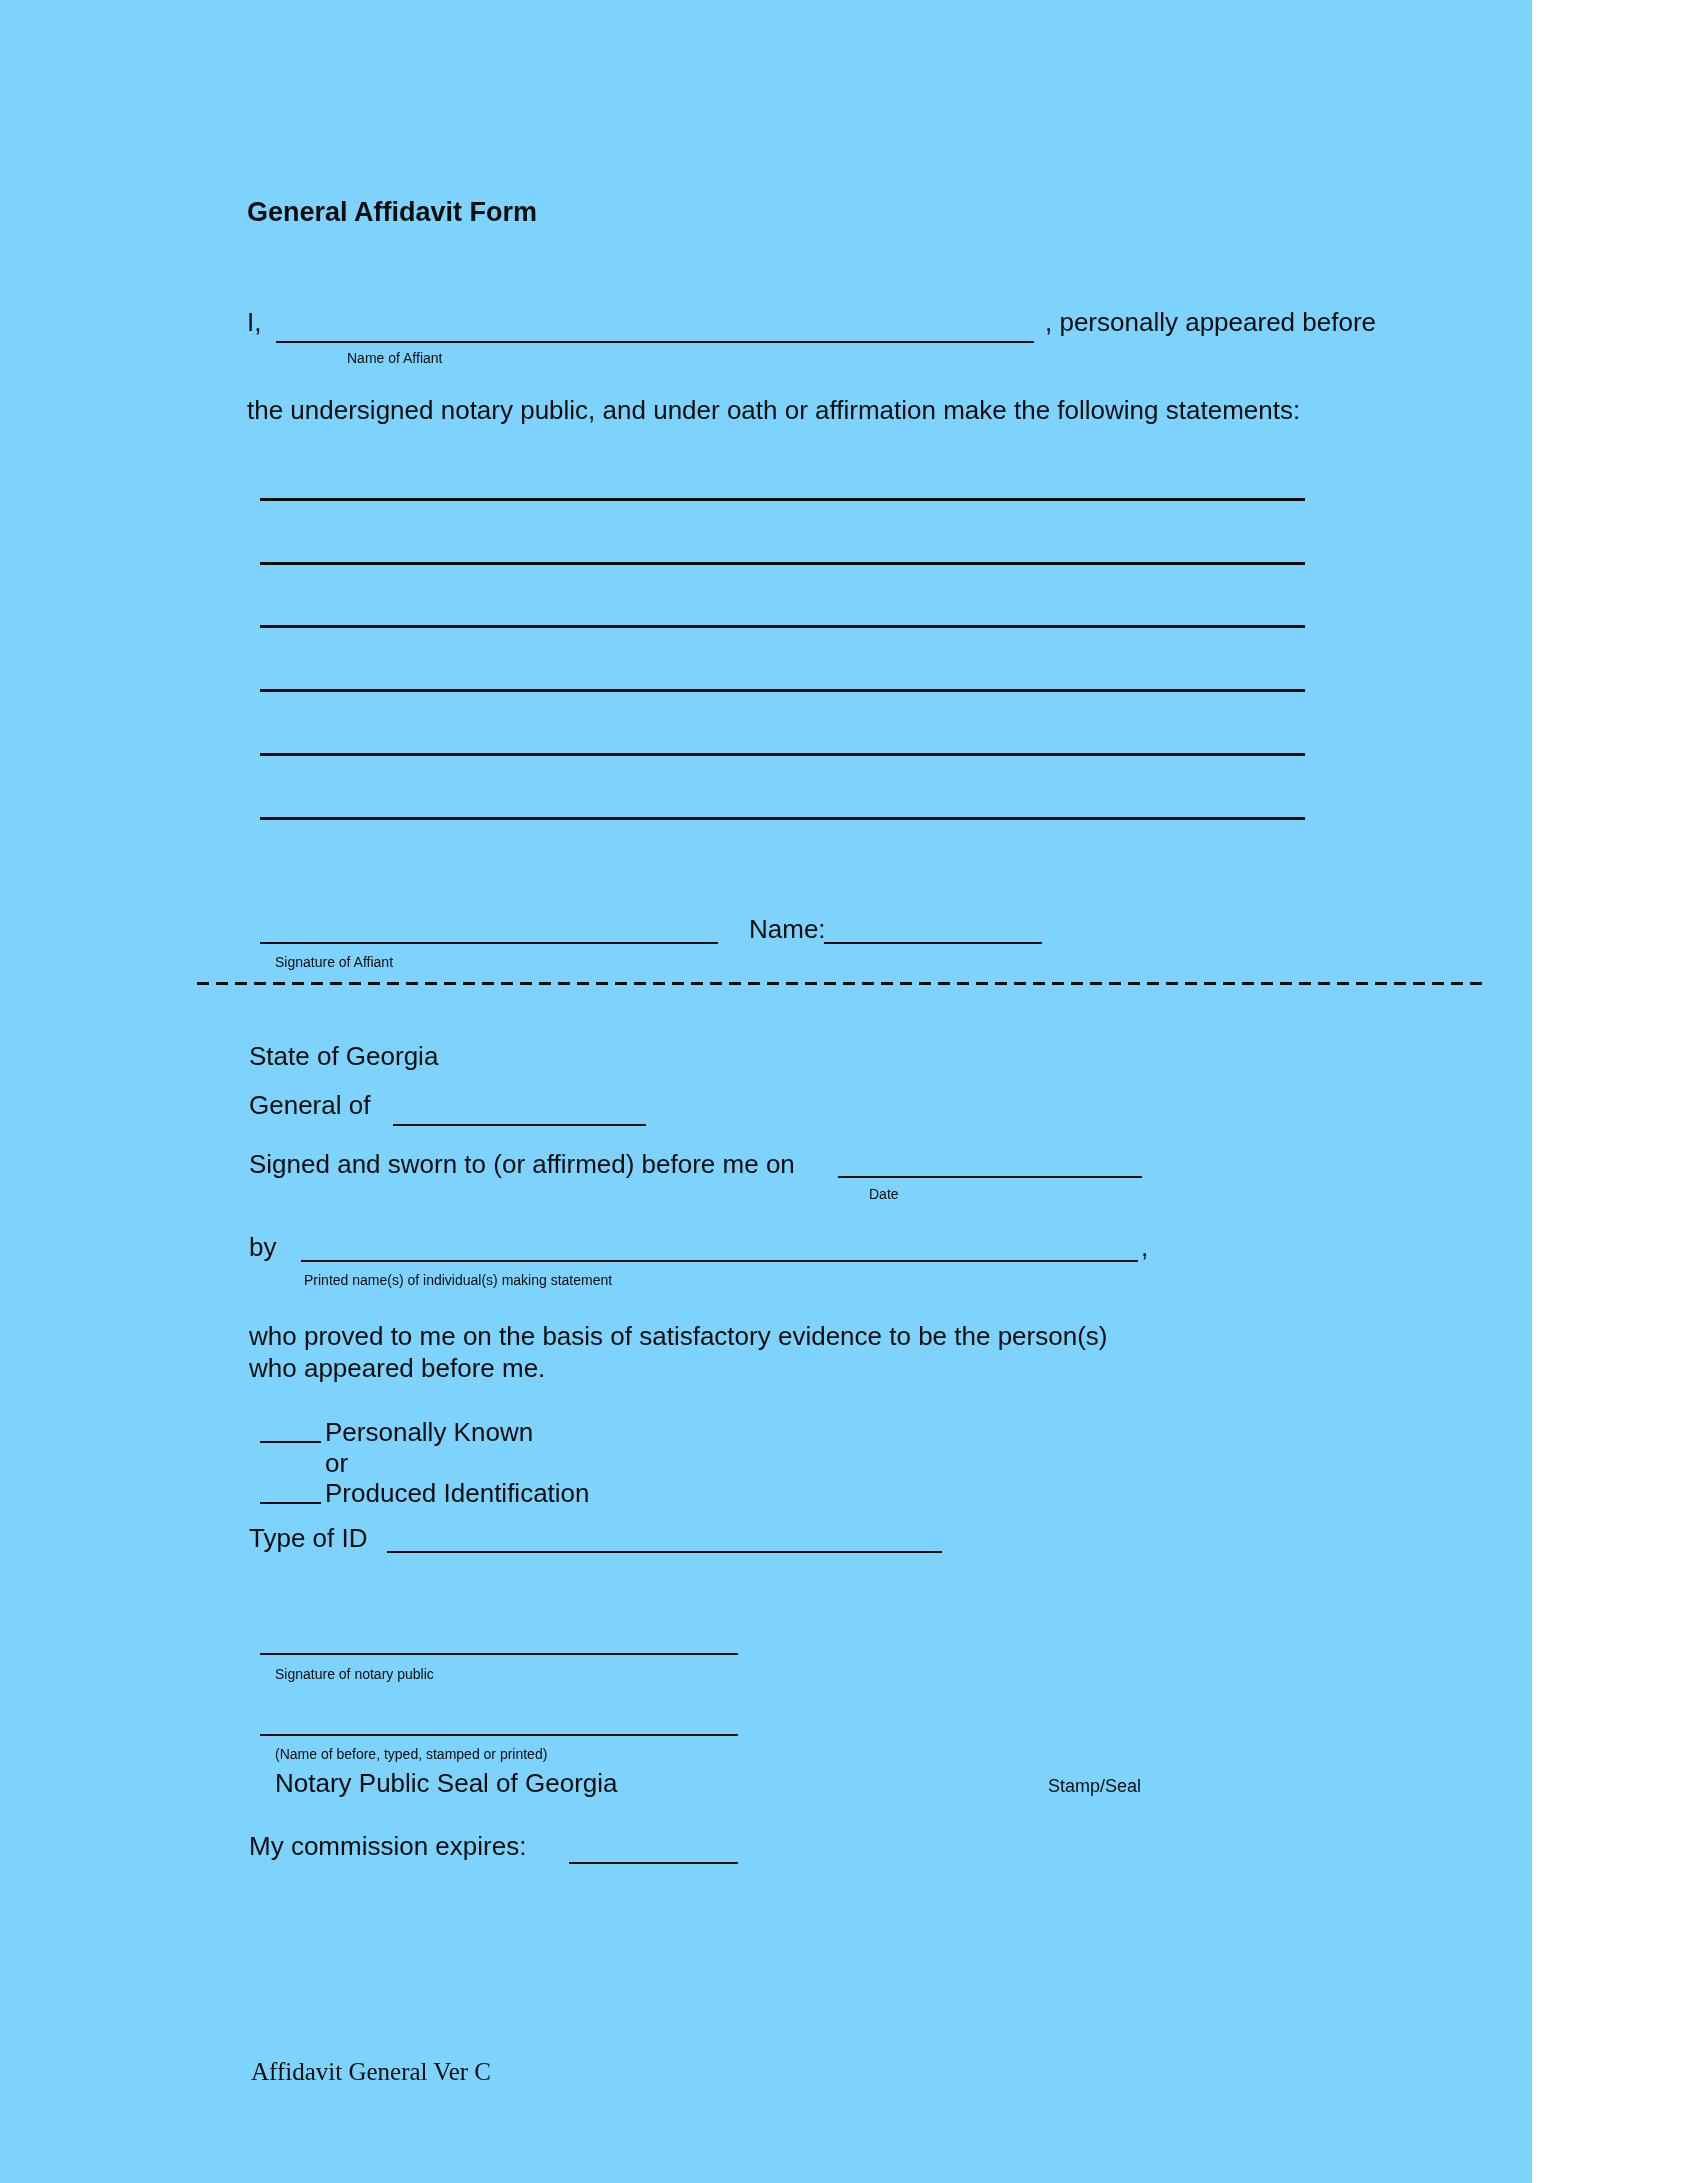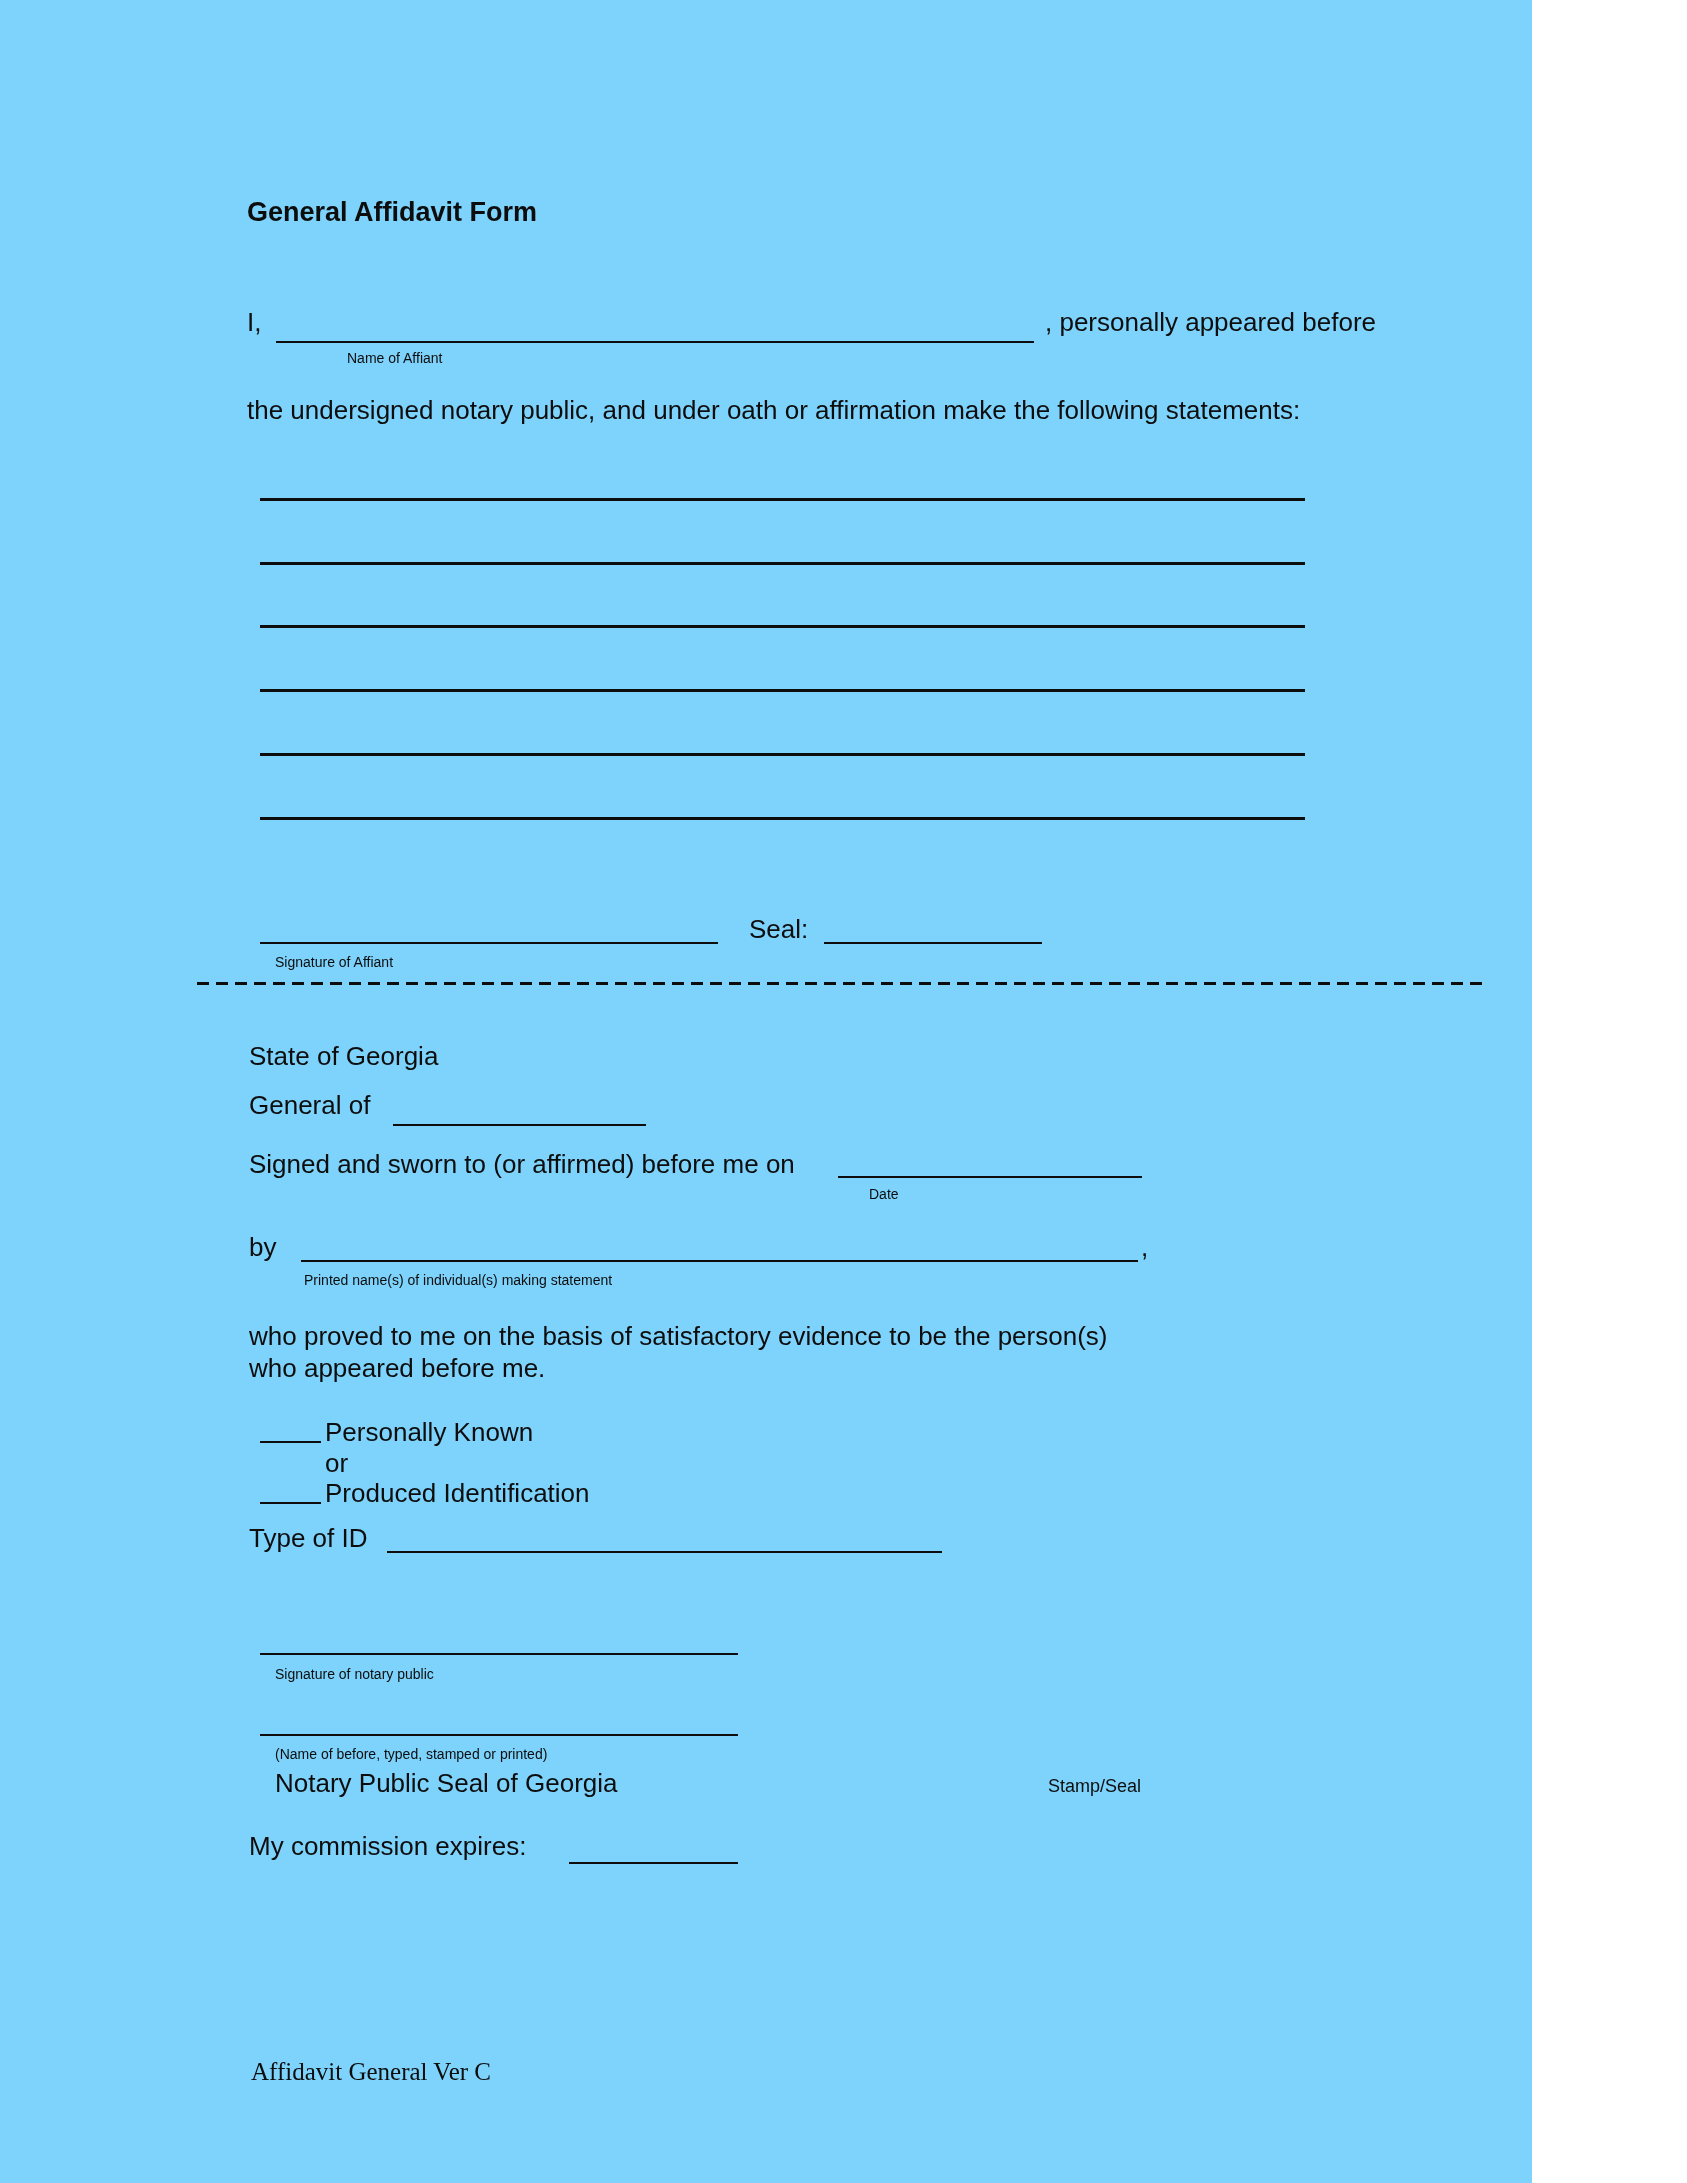--- a/index.html
+++ b/index.html
@@ -61,21 +61,21 @@
   <div class="txt" style="left:247px; top:395px;">the undersigned notary public, and under oath or affirmation make the following statements:</div>
 
   <div class="rule4" style="left:260px; top:498px; width:1045px;"></div>
   <div class="rule4" style="left:260px; top:562px; width:1045px;"></div>
   <div class="rule4" style="left:260px; top:625px; width:1045px;"></div>
   <div class="rule4" style="left:260px; top:689px; width:1045px;"></div>
   <div class="rule4" style="left:260px; top:753px; width:1045px;"></div>
   <div class="rule4" style="left:260px; top:817px; width:1045px;"></div>
 
   <div class="rule" style="left:260px; top:942px; width:458px;"></div>
-  <div class="txt" style="left:749px; top:914px;">Seal:</div>
+  <div class="txt" style="left:749px; top:914px;">Name:</div>
   <div class="rule" style="left:824px; top:942px; width:218px;"></div>
   <div class="txt small" style="left:275px; top:950px;">Signature of Affiant</div>
 
   <div class="dashedrule" style="left:197px; top:982px; width:1286px;"></div>
 
   <div class="txt" style="left:249px; top:1041px;">State of Georgia</div>
 
   <div class="txt" style="left:249px; top:1090px;">General of</div>
   <div class="rule" style="left:393px; top:1124px; width:253px;"></div>
 

